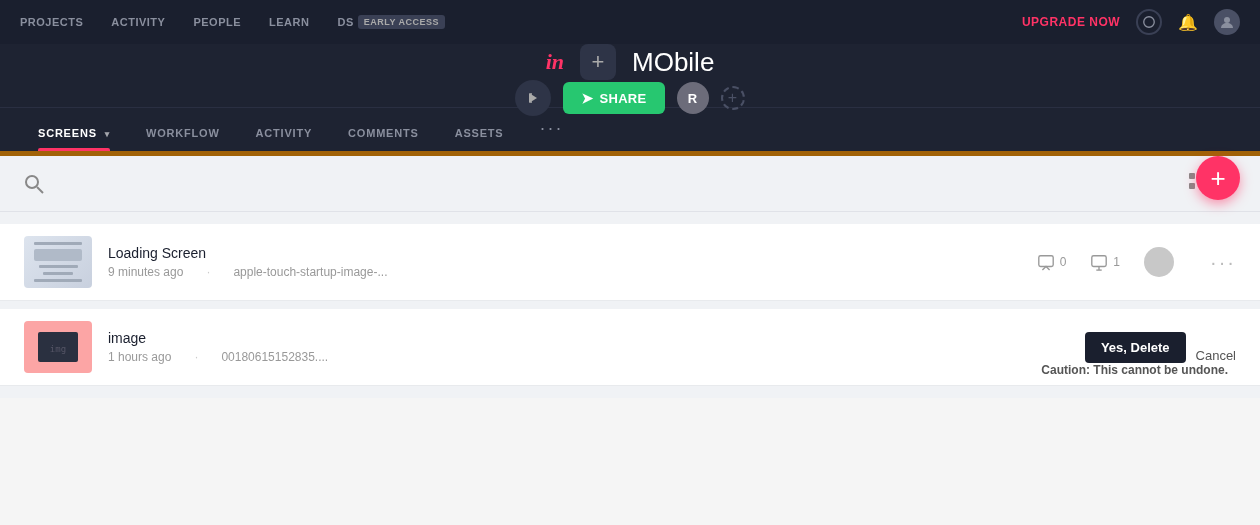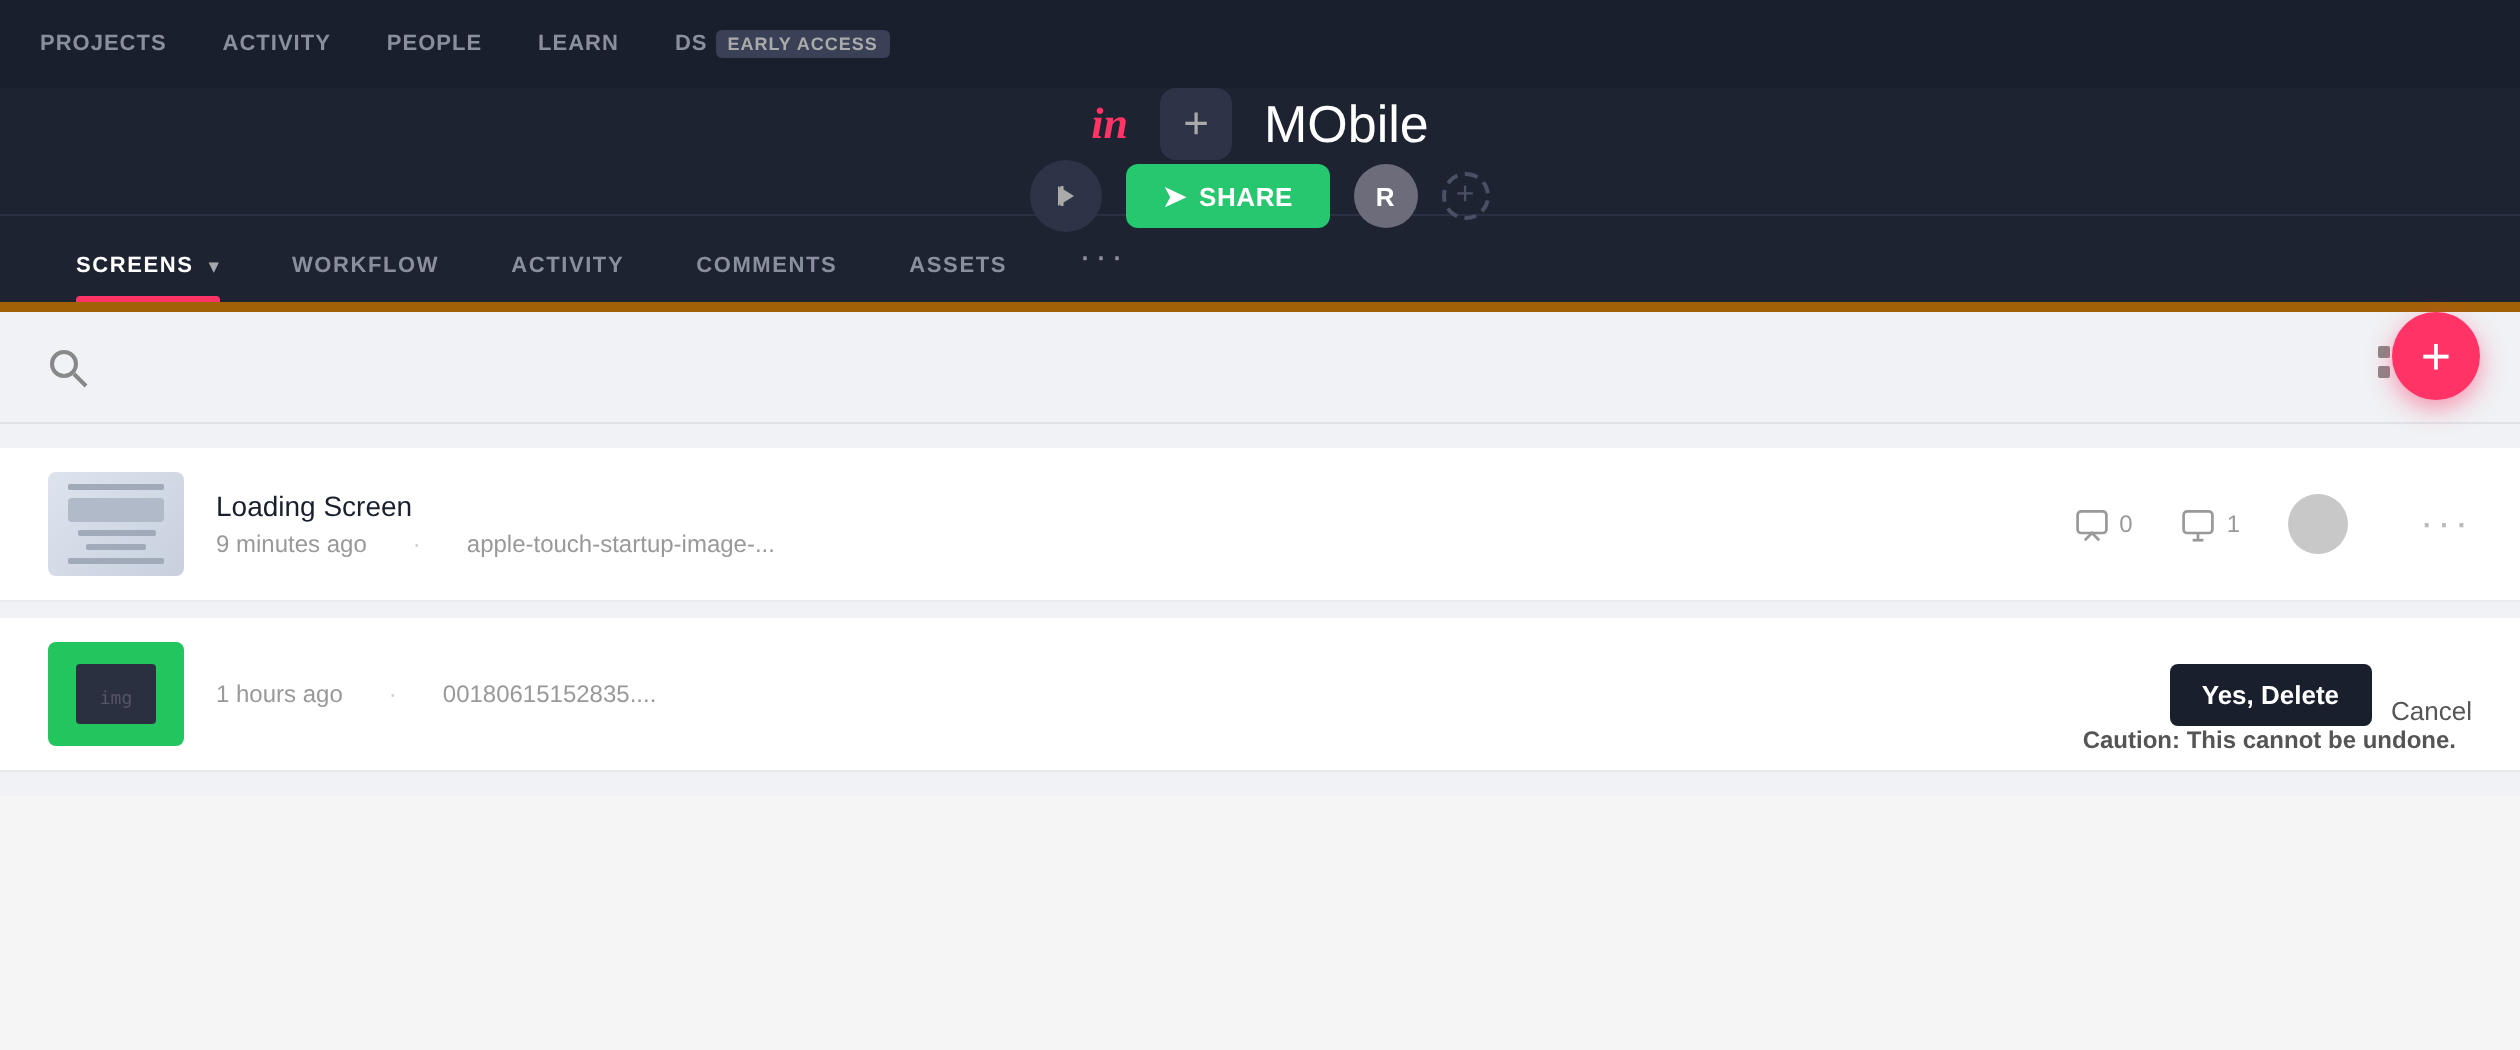--- a/index.html
+++ b/index.html
@@ -400,21 +400,21 @@
       border-bottom: 1px solid #e8eaed;
       display: flex;
       align-items: center;
       padding: 12px 24px;
       min-height: 72px;
       position: relative;
     }
     .thumb-img-2 {
       width: 68px;
       height: 52px;
-      background: #22c55e;
+      background: #fca5a5;
       border-radius: 4px;
       margin-right: 16px;
       flex-shrink: 0;
       display: flex;
       align-items: center;
       justify-content: center;
       color: #556;
       font-size: 10px;
       font-family: monospace;
     }
@@ -458,20 +458,35 @@
 <div class="top-nav">
   <div class="top-nav-left">
     <span class="top-nav-item">PROJECTS</span>
     <span class="top-nav-item">ACTIVITY</span>
     <span class="top-nav-item">PEOPLE</span>
     <span class="top-nav-item">LEARN</span>
     <span class="ds-label">
       <span>DS</span>
       <span class="early-access-badge">EARLY ACCESS</span>
     </span>
+  </div>
+  <div class="top-nav-right">
+    <span class="upgrade-now">UPGRADE NOW</span>
+    <div class="nav-icon-circle">
+      <svg viewBox="0 0 16 16">
+          <circle cx="8" cy="8" r="6" stroke="#8a8f9e" stroke-width="1.5" fill="none"></circle>
+        </svg>
+    </div>
+    <span class="bell-icon">🔔</span>
+    <div class="avatar-small">
+      <svg width="14" height="14" viewBox="0 0 14 14">
+          <circle cx="7" cy="5" r="3" fill="#8a8f9e"></circle>
+          <path d="M1 13c0-3 2.7-5 6-5s6 2 6 5" fill="#8a8f9e"></path>
+        </svg>
+    </div>
   </div>
 </div>
 
 <div class="project-bar">
   <div class="project-bar-left">
     <span class="invision-logo">in</span>
     <div class="add-btn">+</div>
     <h1 class="project-title">MObile</h1>
   </div>
   <div class="project-bar-right">
@@ -576,20 +591,21 @@
     </div>
 
     <div class="screen-row-2">
       <div class="thumb-img-2">
         <svg width="40" height="30" viewBox="0 0 40 30">
           <rect width="40" height="30" fill="#2a3040" rx="2"></rect>
           <text x="20" y="20" text-anchor="middle" fill="#556" font-size="9" font-family="monospace">img</text>
         </svg>
       </div>
       <div class="screen-info">
+        <div class="screen-name">image</div>
         <div class="screen-meta">
           <span>1 hours ago</span>
           <span class="dot">·</span>
           <span>00180615152835....</span>
         </div>
       </div>
       <div class="delete-confirm">
         <button class="yes-delete-btn">Yes, Delete</button>
         <button class="cancel-btn">Cancel</button>
       </div>

